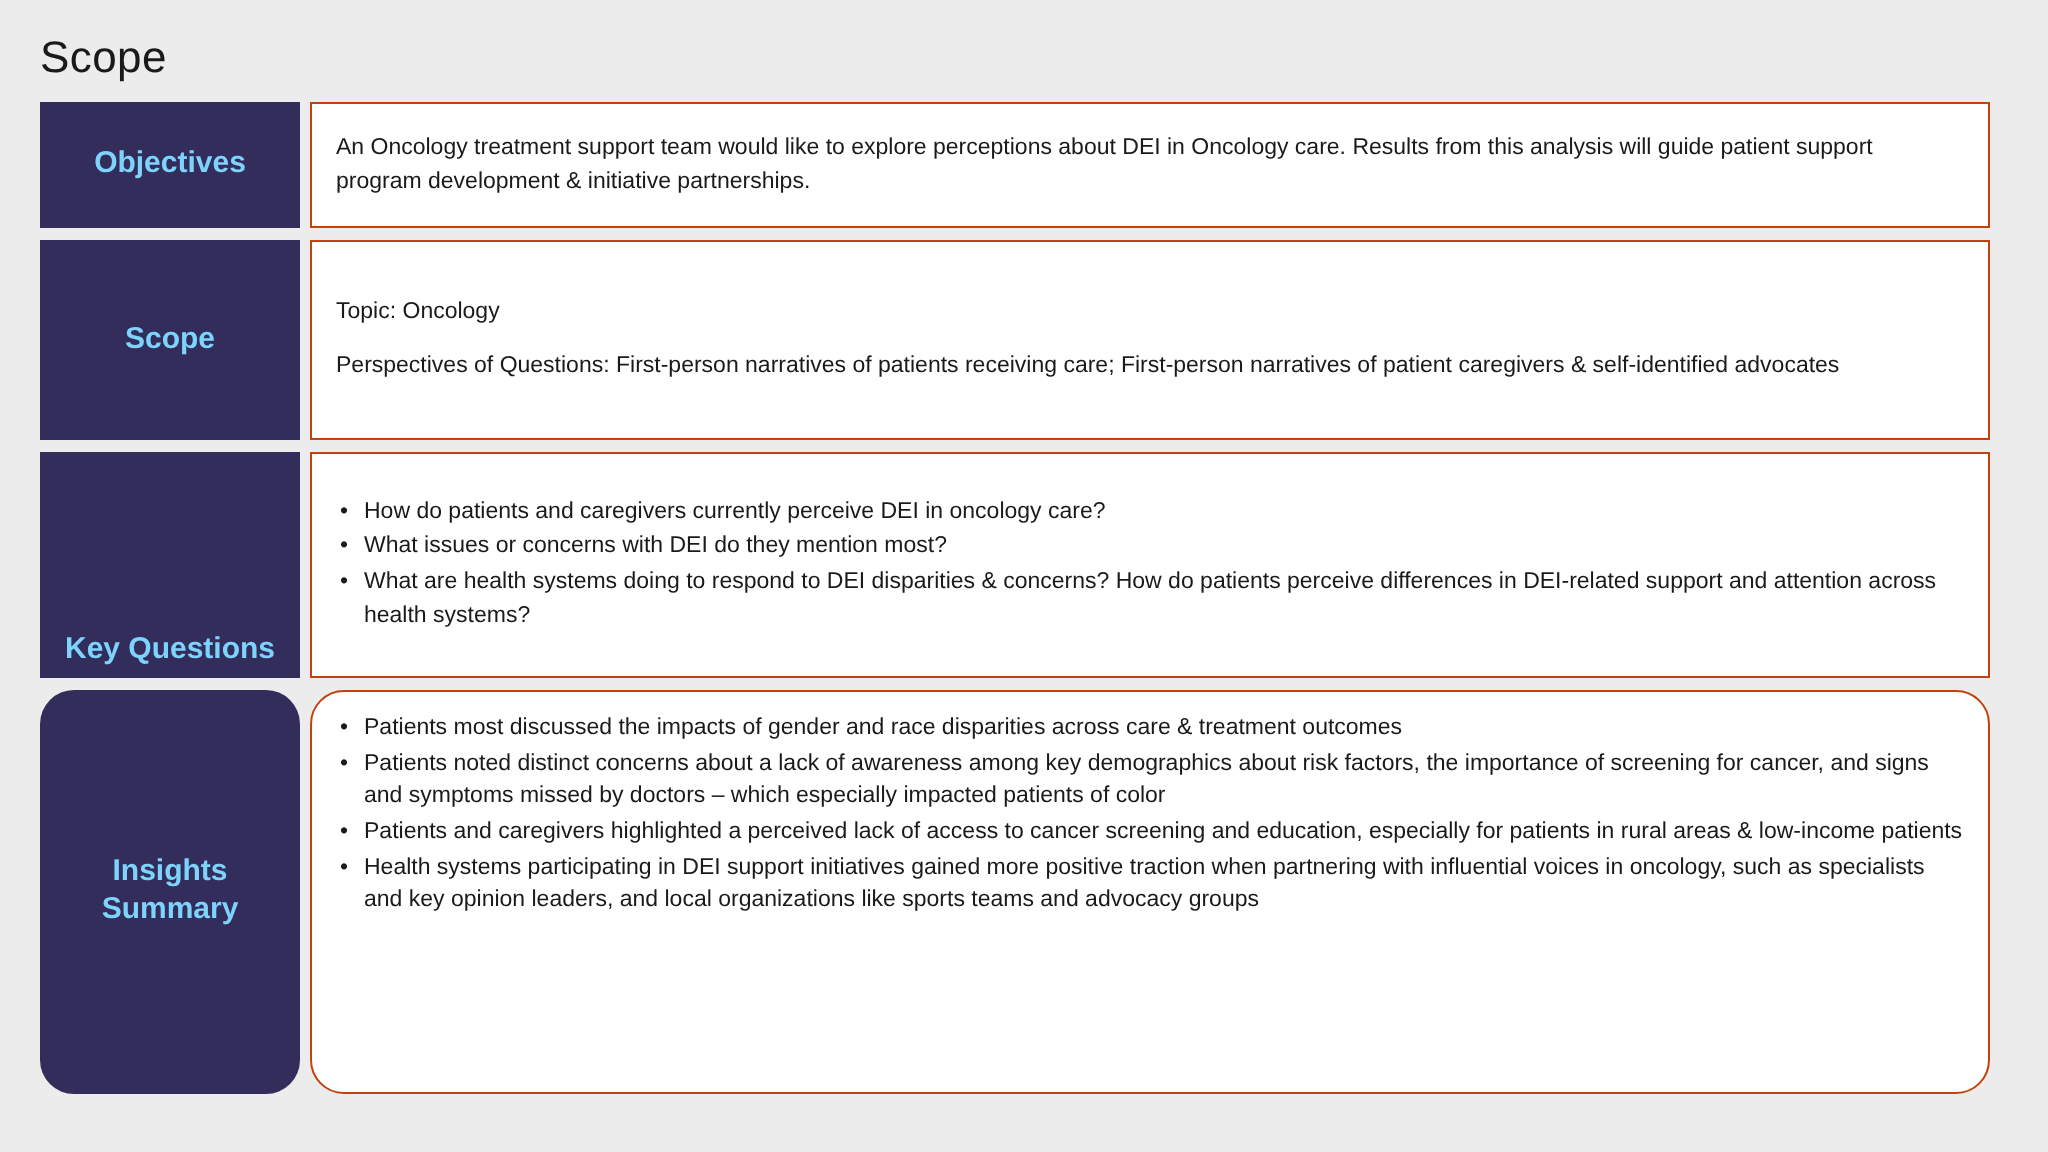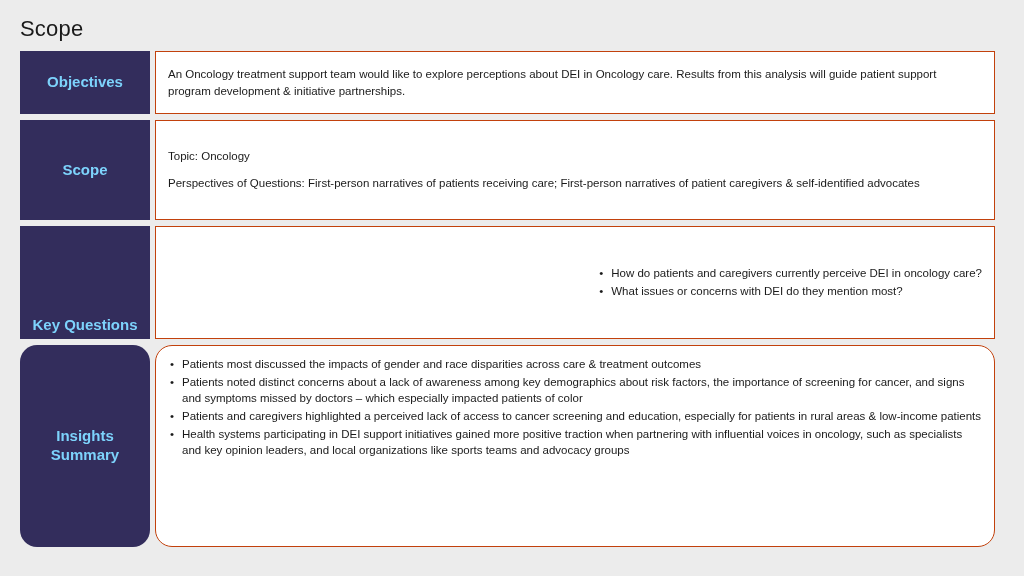--- a/index.html
+++ b/index.html
@@ -137,20 +137,21 @@
         </p>
       </div>
     </div>
 
     <div class="row row-keyq">
       <div class="row-label">Key Questions</div>
       <div class="row-body">
         <ul class="bullets">
           <li>How do patients and caregivers currently perceive DEI in oncology care?</li>
           <li>What issues or concerns with DEI do they mention most?</li>
+          <li>What are health systems doing to respond to DEI disparities &amp; concerns? How do patients perceive differences in DEI-related support and attention across health systems?</li>
         </ul>
       </div>
     </div>
 
     <div class="row row-insights">
       <div class="row-label">
         <span>
           <span>Insights</span><br>
           <span>Summary</span>
         </span>

